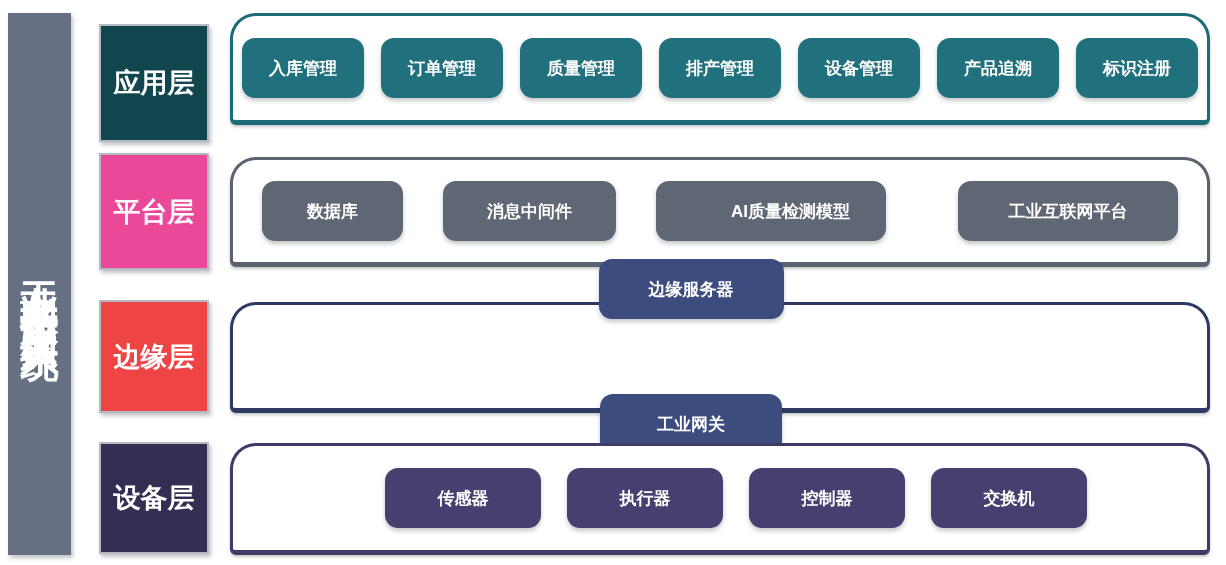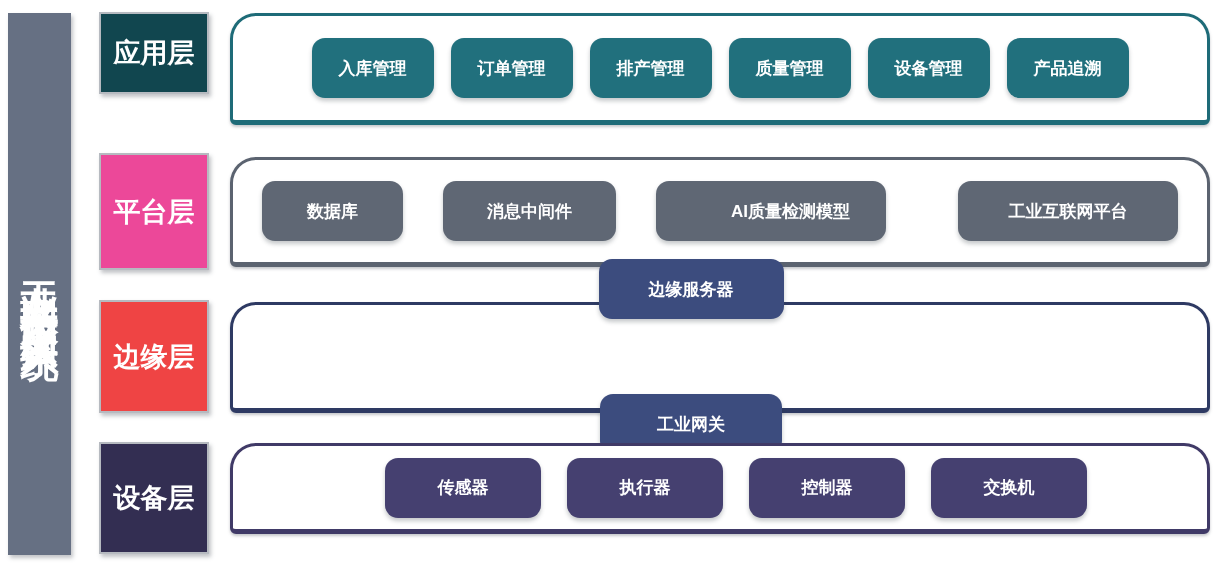--- a/index.html
+++ b/index.html
@@ -17,36 +17,36 @@
     writing-mode:vertical-rl;text-orientation:upright;
     font-size:38px;font-weight:700;color:#ffffff;letter-spacing:5px;line-height:1;
   }
   
   .layer-label{
     position:absolute;left:99px;width:110px;box-sizing:border-box;
     border:2px solid #b6bac0;box-shadow:2px 3px 4px rgba(80,85,95,0.35);
     display:flex;align-items:center;justify-content:center;
   }
   .layer-label span{font-size:27px;font-weight:700;color:#ffffff;white-space:nowrap;}
-  .label-application{top:12px;height:82px;font-family:Liberation Serif, serif;}
+  .label-application{top:24px;height:118px;font-family:Liberation Serif, serif;}
   .label-platform{top:153px;height:117px;}
   .label-edge{top:300px;height:113px;}
   .label-device{top:442px;height:112px;}
   
   .layer-box{
     position:absolute;left:230px;width:980px;box-sizing:border-box;
     border:3px solid;border-bottom-width:5px;
     border-radius:26px 26px 6px 6px;background:#ffffff;
     box-shadow:0 2px 3px rgba(90,95,105,0.35);
     display:flex;align-items:center;justify-content:center;
   }
   .box-application{top:13px;height:112px;gap:17px;}
   .box-platform{top:157px;height:110px;gap:40px;}
   .box-edge{top:302px;height:111px;gap:75px;padding-right:58px;flex-direction:column;}
-  .box-device{top:443px;height:91px;gap:26px;padding-left:32px;text-align:right;}
+  .box-device{top:443px;height:112px;gap:26px;padding-left:32px;text-align:right;}
   
   .item-chip{
     height:60px;border-radius:13px;flex:0 0 auto;box-sizing:border-box;
     display:flex;align-items:center;justify-content:center;
     color:#ffffff;font-size:17px;font-weight:700;white-space:nowrap;
     box-shadow:0 3px 4px rgba(50,60,70,0.28);
   }
   .box-application .item-chip{width:122px;}
   .box-platform .item-chip:nth-child(1){width:141px;}
   .box-platform .item-chip:nth-child(2){width:173px;}
@@ -62,24 +62,25 @@
 <div class="canvas" id="canvas">
   <div class="sidebar" id="sidebar" style="background: rgb(102, 112, 131);">
     <span>工业互联网技术应用实训系统</span>
   </div>
 <div class="layer-label label-application" style="background: rgb(17, 70, 79); border-color: rgb(182, 186, 192);">
       <span>应用层</span>
     </div>
     <div class="layer-box box-application" style="border-color: rgb(30, 107, 120);">
       <div class="item-chip" style="background: rgb(33, 112, 125);">入库管理</div>
       <div class="item-chip" style="background: rgb(33, 112, 125);">订单管理</div>
+      <div class="item-chip" style="background: rgb(33, 112, 125);">质量管理</div>
       <div class="item-chip" style="background: rgb(33, 112, 125);">排产管理</div>
-      <div class="item-chip" style="background: rgb(33, 112, 125);">质量管理</div>
       <div class="item-chip" style="background: rgb(33, 112, 125);">设备管理</div>
       <div class="item-chip" style="background: rgb(33, 112, 125);">产品追溯</div>
+      <div class="item-chip" style="background: rgb(33, 112, 125);">标识注册</div>
     </div>
     <div class="layer-label label-platform" style="background: #ec4899; border-color: rgb(182, 186, 192);">
       <span>平台层</span>
     </div>
     <div class="layer-box box-platform" style="border-color: rgb(91, 99, 112);">
       <div class="item-chip" style="background: rgb(95, 103, 116);">数据库</div>
       <div class="item-chip" style="background: rgb(95, 103, 116);">消息中间件</div>
       <div class="item-chip" style="background: rgb(95, 103, 116);">AI质量检测模型</div>
       <div class="item-chip" style="background: rgb(95, 103, 116);">工业互联网平台</div>
     </div>

